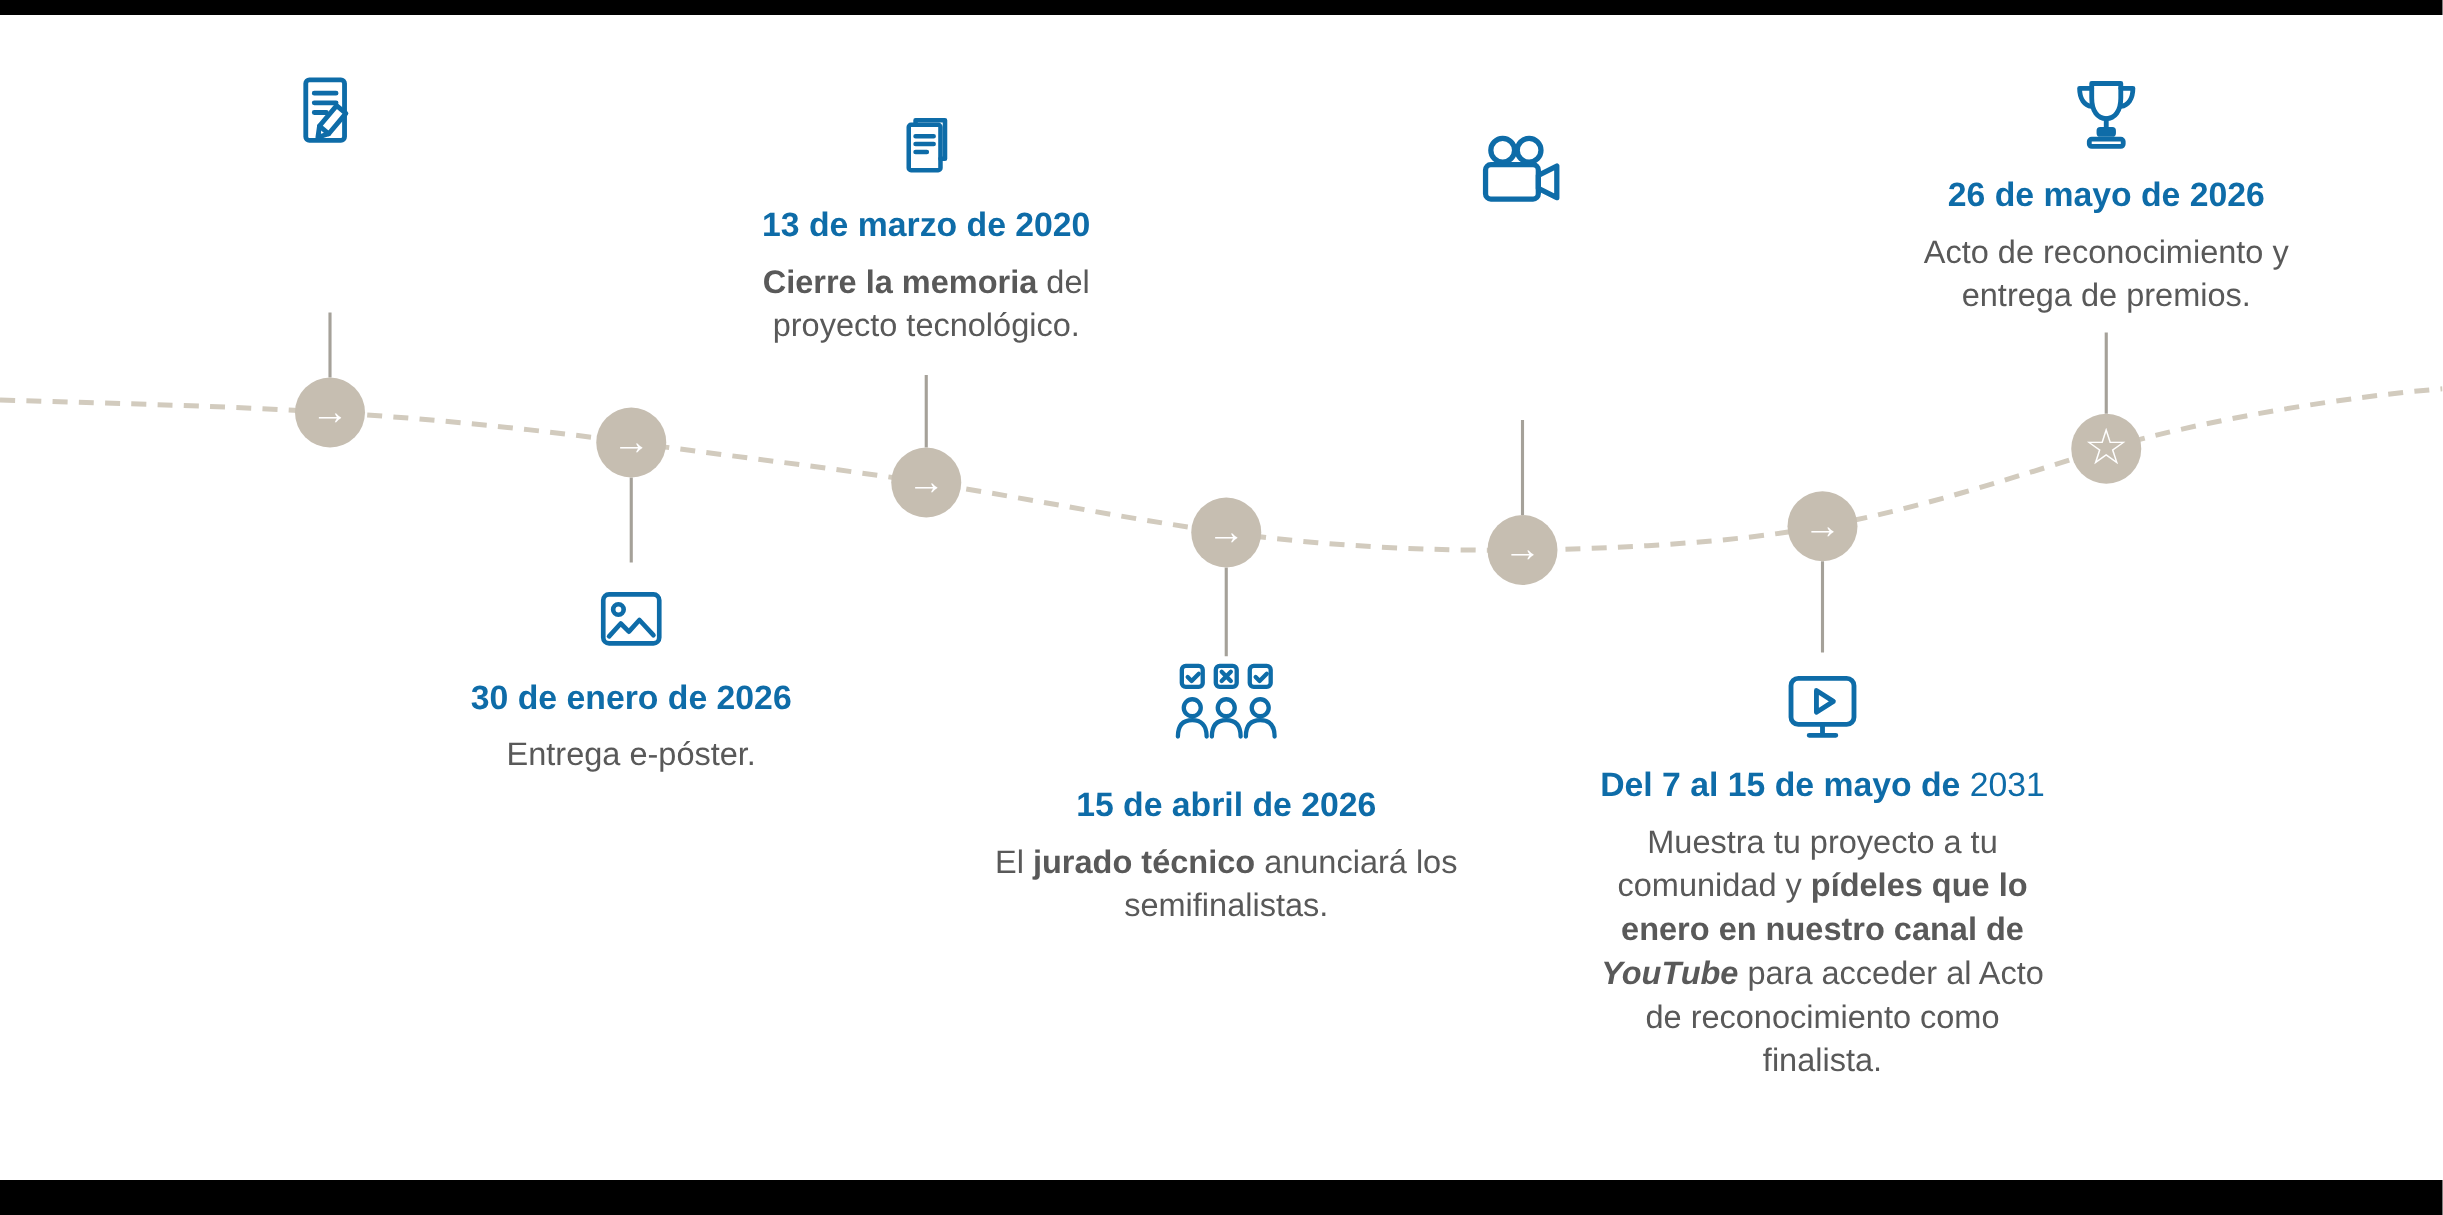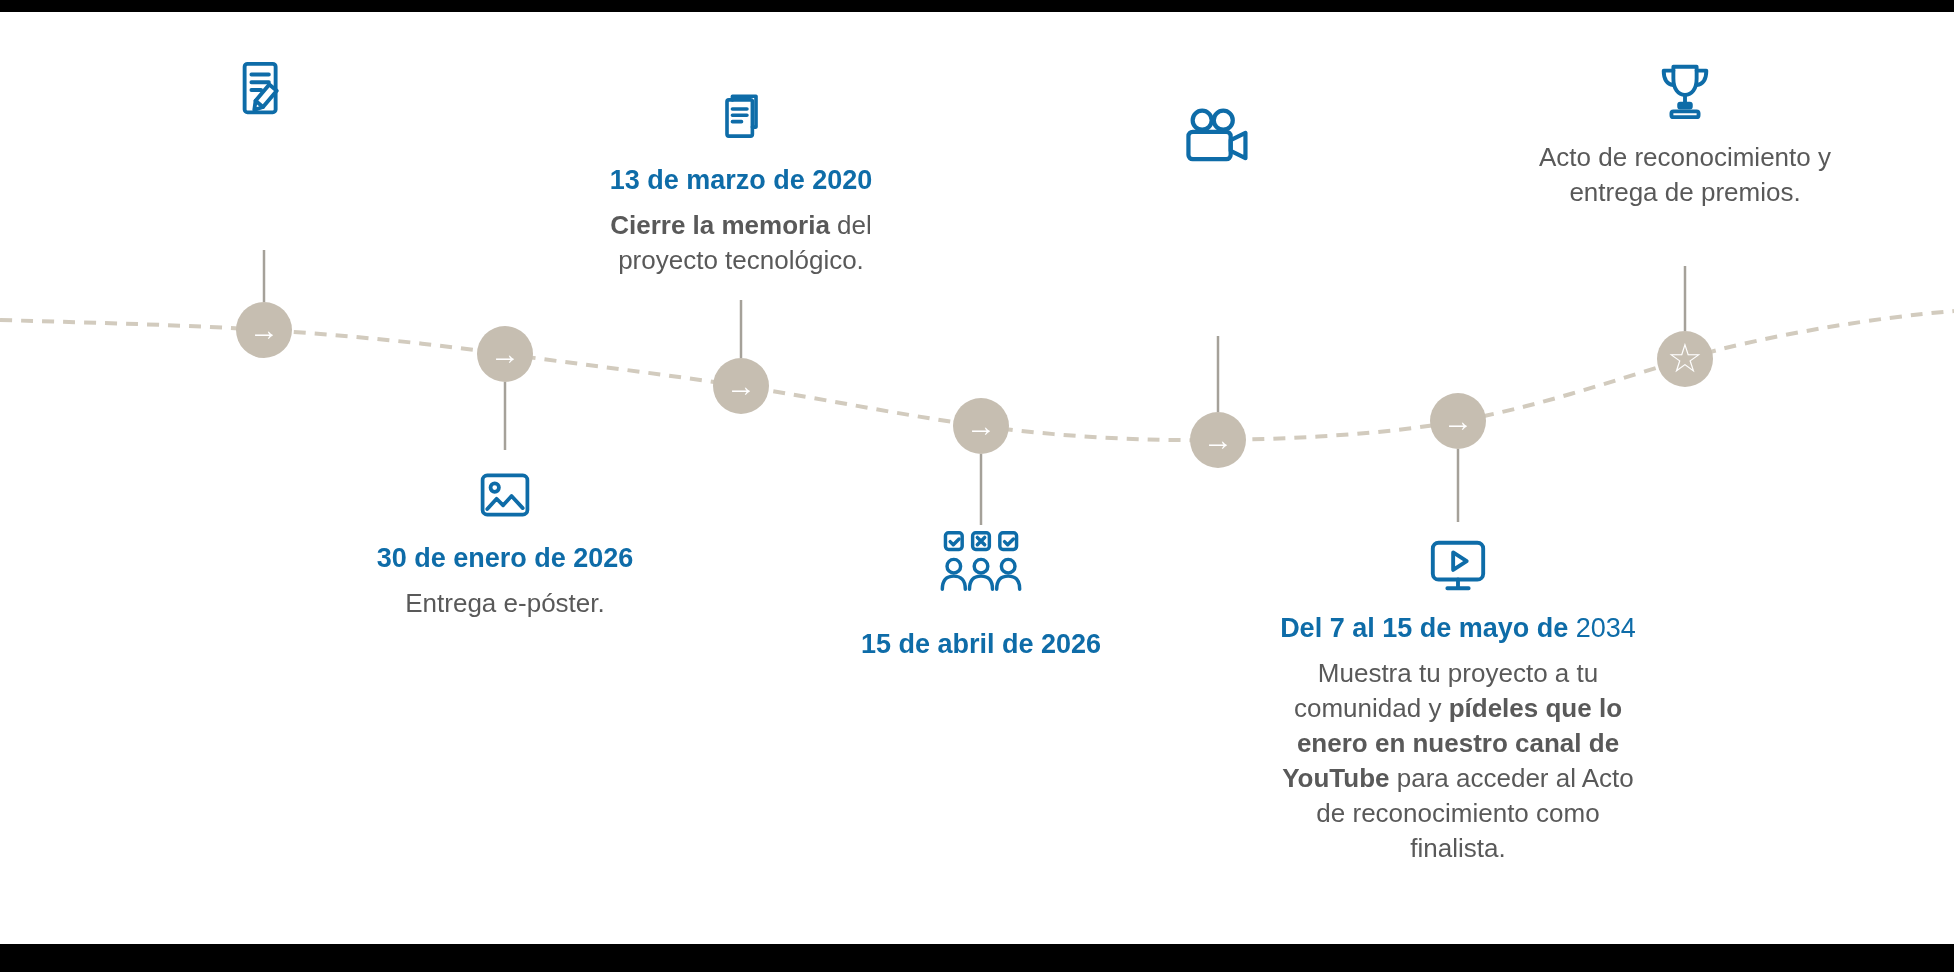--- a/index.html
+++ b/index.html
@@ -47,21 +47,21 @@
     margin-bottom:18px;
   }
   .m4 .icon { margin-bottom:34px; }
   .icon svg {
     stroke:#0E6CA8; fill:none; stroke-width:4;
     stroke-linecap:round; stroke-linejoin:round;
   }
   .date { color:#0E6CA8; font-size:27px; line-height:1.25; margin-bottom:10px; }
   .desc { color:#595959; font-size:26px; line-height:1.35; }
   .seg-b { font-weight:700; }
-  .seg-i { }
+  .seg-i { font-style:italic; }
 </style>
 </head>
 <body>
 
 <div class="letterbox top"></div>
 <div class="letterbox bottom"></div>
 
 <svg class="curve-layer" viewBox="0 0 1954 972" xmlns="http://www.w3.org/2000/svg">
   <path class="dash" d="M 0 320
     C 100 323, 190 325, 264 330
@@ -131,20 +131,21 @@
         <circle cx="18" cy="34" r="6.5"></circle>
         <path d="M7 56 C7 47 11.5 43.5 18 43.5 C24.5 43.5 29 47 29 56"></path>
         <circle cx="44" cy="34" r="6.5"></circle>
         <path d="M33 56 C33 47 37.5 43.5 44 43.5 C50.5 43.5 55 47 55 56"></path>
         <circle cx="70" cy="34" r="6.5"></circle>
         <path d="M59 56 C59 47 63.5 43.5 70 43.5 C76.5 43.5 81 47 81 56"></path>
       </g>
     </svg>
   </div>
   <div class="date"><span class="seg-b">15 de abril de 2026</span></div>
+  <div class="desc"><span>El </span><span class="seg-b">jurado técnico</span><span> anunciará los semifinalistas.</span></div>
 </div>
 
 <div class="milestone m5">
   <div class="icon">
     <svg viewBox="0 0 72 56" width="76" height="60">
       <circle cx="21" cy="13" r="9"></circle>
       <circle cx="41" cy="13" r="9"></circle>
       <rect x="8" y="24" width="40" height="26" rx="4"></rect>
       <path d="M48 32 L62 25 V49 L48 42 Z"></path>
     </svg>
@@ -152,35 +153,36 @@
 </div>
 
 <div class="milestone m6">
   <div class="icon">
     <svg viewBox="0 0 64 58" width="62" height="58">
       <rect x="6" y="6" width="52" height="38" rx="6"></rect>
       <path d="M27 16 l14 9 -14 9 Z"></path>
       <path d="M32 44 V51 M21 53 H43"></path>
     </svg>
   </div>
-  <div class="date"><span class="seg-b">Del 7 al 15 de mayo de </span><span>2034</span></div>
+  <div class="date"><span class="seg-b">Del 7 al 15 de mayo de </span><span>2031</span></div>
   <div class="desc"><span>Muestra tu proyecto a tu comunidad y </span><span class="seg-b">pídeles que lo enero en nuestro canal de </span><span class="seg-b seg-i">YouTube</span><span> para acceder al Acto de reconocimiento como finalista.</span></div>
 </div>
 
 <div class="milestone m7">
   <div class="icon">
     <svg viewBox="0 0 64 62" width="62" height="62">
       <path d="M20 6 H44 V18 C44 29 39 35 32 35 C25 35 20 29 20 18 Z"></path>
       <path d="M20 10 H10 C10 19 14 24 20 25"></path>
       <path d="M44 10 H54 C54 19 50 24 44 25"></path>
       <path d="M32 35 V44"></path>
       <rect x="26" y="44" width="12" height="4" rx="1"></rect>
       <rect x="18" y="52" width="28" height="6" rx="2"></rect>
     </svg>
   </div>
+  <div class="date"><span class="seg-b">26 de mayo de 2026</span></div>
   <div class="desc"><span>Acto de reconocimiento y entrega de premios.</span></div>
 </div>
 
 <div class="node n1">
   <span class="node-glyph">→</span>
 </div>
 <div class="node n2">
   <span class="node-glyph">→</span>
 </div>
 <div class="node n3">

